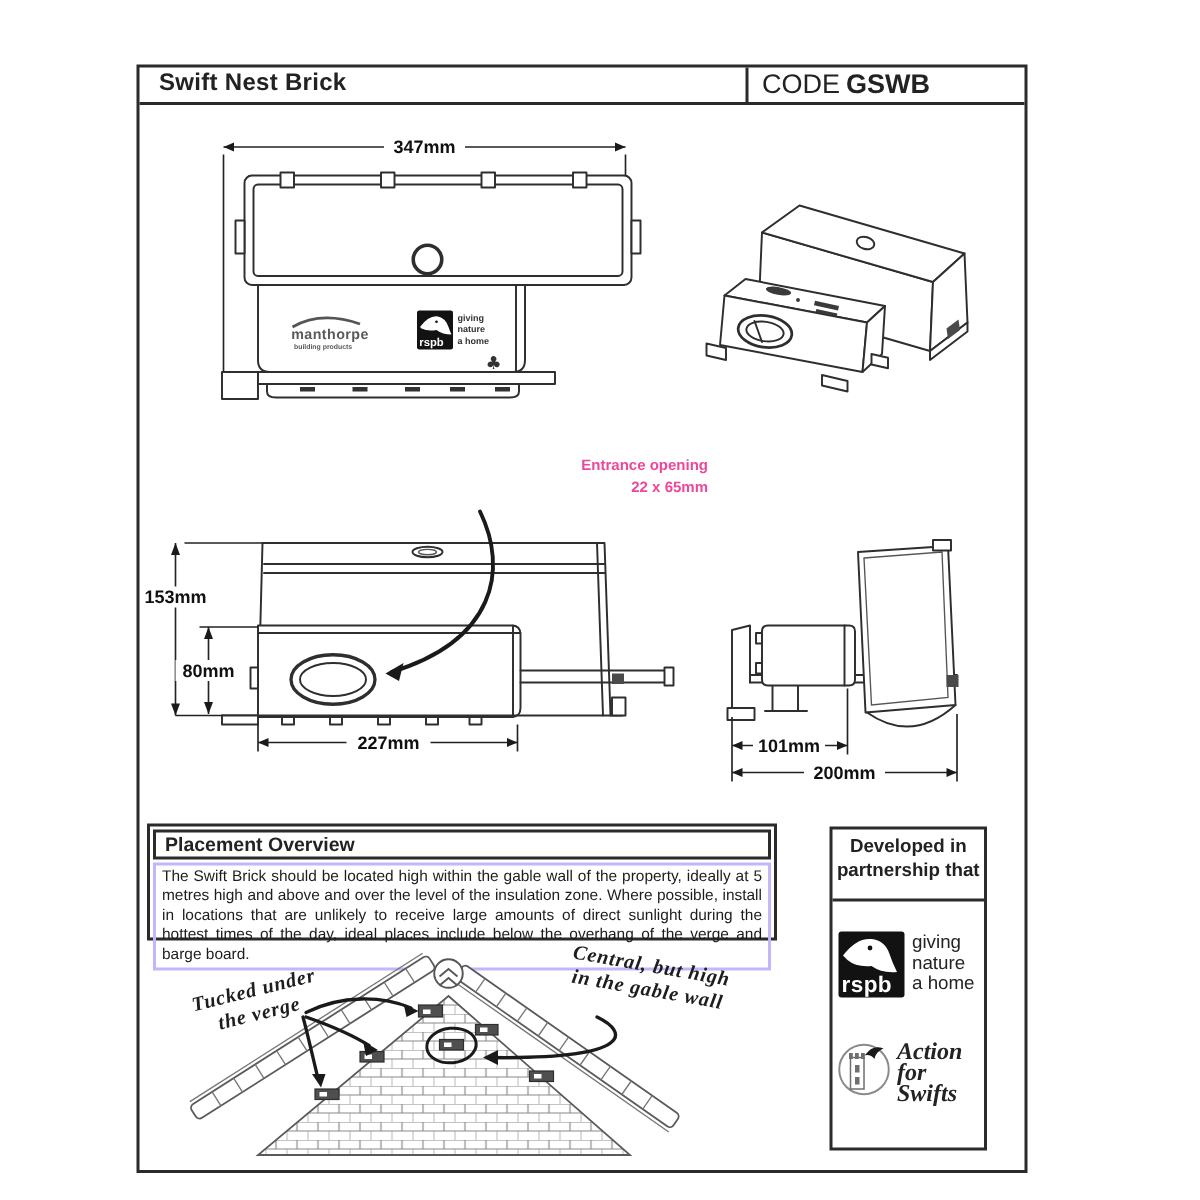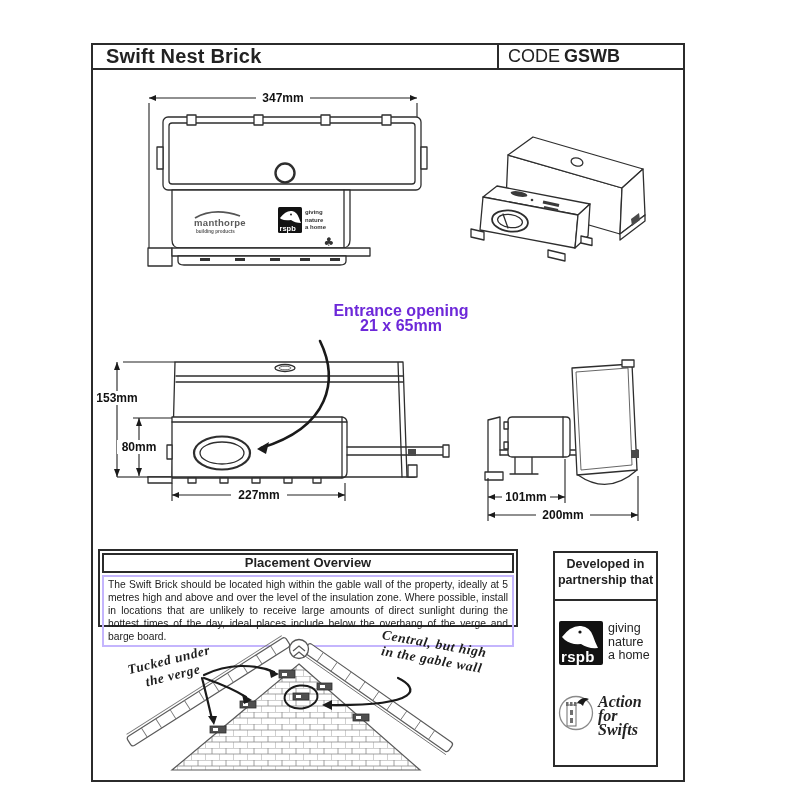--- a/index.html
+++ b/index.html
@@ -1,36 +1,36 @@
 <!DOCTYPE html>
 <html><head>
 <meta charset="utf-8">
 <style>
   * { margin:0; padding:0; box-sizing:border-box; }
   html,body { width:800px; height:800px; background:#ffffff; font-family:"Liberation Sans",sans-serif; color:#222; }
   body { position:relative; overflow:hidden; }
   .page { position:absolute; left:91px; top:43px; width:594px; height:739px; border:2px solid #2b2b2b; background:#fff; }
   .hdr { position:absolute; left:0; top:0; width:100%; height:25px; border-bottom:2px solid #2b2b2b; display:flex; }
-  .hdr-title { flex:1; font-weight:bold; font-size:20px; line-height:22px; padding-left:13px; letter-spacing:.2px; }
+  .hdr-title { flex:1; font-weight:bold; font-size:16px; line-height:22px; padding-left:13px; letter-spacing:.2px; }
   .hdr-code { width:186px; border-left:2px solid #2b2b2b; font-size:18px; line-height:22px; padding-left:9px; }
   .hdr-code b { margin-left:4px; }
   .abs { position:absolute; }
-  .ent-label { text-align:center; font-weight:bold; font-size:16px; line-height:15px; color:#6d28d9; }
+  .ent-label { text-align:right; font-weight:bold; font-size:10px; line-height:15px; color:#ec4899; }
   
   svg { overflow:visible; }
   .ln  { fill:none; stroke:#2e2e2e; stroke-width:1.3; stroke-linejoin:round; stroke-linecap:round; }
   .fw  { fill:#ffffff; stroke:#2e2e2e; stroke-width:1.3; stroke-linejoin:round; }
   .thin{ fill:none; stroke:#555; stroke-width:0.9; }
   .dim { fill:none; stroke:#222; stroke-width:1.1; }
   .arr { fill:#1a1a1a; stroke:none; }
   .dimtxt { font:bold 12px "Liberation Sans",sans-serif; fill:#111; text-anchor:middle; }
   .wbg { fill:#ffffff; }
   
   .pl-box { border:2px solid #2b2b2b; background:#fff; }
-  .pl-head { margin:2px 2px 0 2px; border:2px solid #2b2b2b; font-weight:bold; font-size:13px; padding:0 6px 1px 6px;text-align:center; }
+  .pl-head { margin:2px 2px 0 2px; border:2px solid #2b2b2b; font-weight:bold; font-size:13px; padding:0 6px 1px 6px; }
   .pl-body { margin:2px; border:2px solid #c4b5fd; font-size:10.3px; line-height:13px; padding:1px 4px 2px 4px; text-align:justify; color:#1c1c1c; }
   
   .dev-box { border:2px solid #2b2b2b; background:#fff; }
   .dev-head { height:48px; border-bottom:2px solid #2b2b2b; text-align:center; font-weight:bold; font-size:12.5px; line-height:16px; padding-top:3px; }
   .rspb-row { position:absolute; left:4px; top:68px; width:96px; height:46px; }
   .rspb-sq { position:absolute; left:0; top:0; width:44px; height:44px; background:#121212; border-radius:2px; }
   .rspb-word { position:absolute; left:2px; bottom:1px; color:#fff; font-weight:bold; font-size:15px; letter-spacing:.3px; line-height:15px; }
   .rspb-tag { position:absolute; left:49px; top:1px; font-size:12.5px; line-height:13.5px; color:#242424; }
   .afs-row { position:absolute; left:2px; top:138px; width:100px; height:50px; }
   .afs-text { position:absolute; left:41px; top:4px; font-family:"Liberation Serif",serif; font-style:italic; font-weight:bold; font-size:16px; line-height:14px; color:#232323; }
@@ -131,21 +131,21 @@
         <path d="M89,92 l14,3" stroke="#3a3a3a" stroke-width="2.2" fill="none"></path>
       </g>
       <path class="fw" d="M16,114 l13,3 v8 l-13,-3 z"></path>
       <path class="fw" d="M93,135 l17,4 v7 l-17,-4 z"></path>
       <path class="fw" d="M126,121 l11,2.5 v7 l-11,-2.5 z"></path>
     </g>
   </svg>
 
   <div class="abs ent-label" style="left:237px; top:258px; width:142px;">
     <div>Entrance opening</div>
-    <div>21 x 65mm</div>
+    <div>22 x 65mm</div>
   </div>
 
   <svg class="abs" style="left:0px; top:290px;" width="368" height="185" viewBox="0 0 368 185">
 
     <g>
       <path class="ln" d="M82,27 H310 M82,27 L79,142 M310,27 L314,142 M305,27 L309,142"></path>
       <path class="ln" d="M83,41 H310 M83,47 H310"></path>
       <ellipse class="ln" cx="192" cy="33" rx="10" ry="3.5"></ellipse>
       <ellipse class="thin" cx="192" cy="33" rx="6" ry="1.8"></ellipse>
       <path class="fw" d="M79,82 H248 Q254,82 254,88 V137 Q254,143 248,143 H79 Z"></path>

